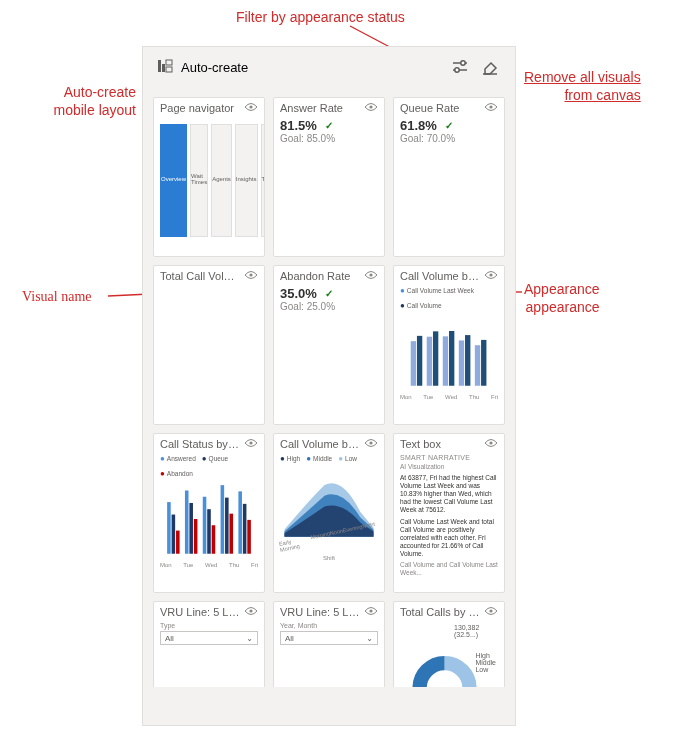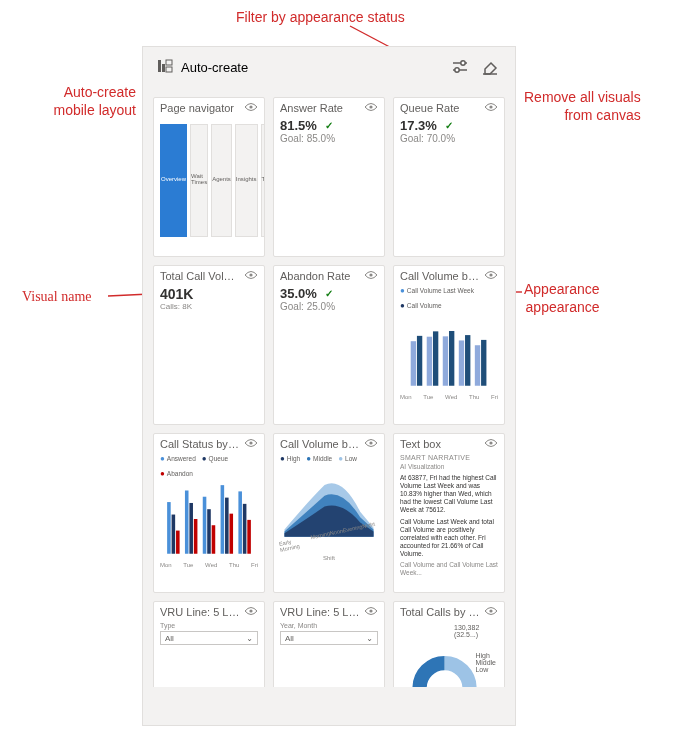--- a/index.html
+++ b/index.html
@@ -155,21 +155,21 @@
   }
   .pn .tab { writing-mode: horizontal-tb; align-items:center; }
   .pn .tab.active { background:#2b7cd3; color:#fff; border-color:#2b7cd3; }
 </style>
 </head>
 <body>
 
 <div class="annotation" style="left:236px; top:8px;">Filter by appearance status</div>
 <div class="annotation" style="left:14px; top:83px; text-align:right; width:122px;">Auto-create
 mobile layout</div>
-<div class="annotation" style="left:524px; top:88px;">Remove all visuals
+<div class="annotation" style="left:524px; top:68px;text-decoration:underline;">Remove all visuals
 from canvas</div>
 <div class="annotation" style="left:22px; top:288px;font-family:Liberation Serif, serif;">Visual name</div>
 <div class="annotation" style="left:524px; top:280px;">Appearance
 appearance</div>
 
 <div class="redbox" style="left:148px; top:84px; width:100px; height:28px;"></div>
 <div class="redbox" style="left:441px; top:84px; width:31px; height:28px;"></div>
 <div class="redbox" style="left:476px; top:84px; width:31px; height:28px;"></div>
 <div class="redbox" style="left:152px; top:282px; width:100px; height:20px;"></div>
 <div class="redbox" style="left:484px; top:282px; width:22px; height:20px;"></div>
@@ -265,37 +265,33 @@
         <div class="card">
           <div class="card-header">
             <span class="card-title">Queue Rate</span>
             <span class="eye"><svg width="14" height="10" viewBox="0 0 14 10">
                 <path d="M1 5 Q7 -2 13 5 Q7 12 1 5 Z" fill="none" stroke="#8a8886" stroke-width="1"></path>
                 <circle cx="7" cy="5" r="1.6" fill="#8a8886"></circle>
               </svg></span>
           </div>
           <div class="card-body">
             <div class="kpi-value">
-              <span>17.3%</span>
+              <span>61.8%</span>
               <span class="check">✓</span>
             </div>
             <div class="kpi-goal">Goal: 70.0%</div>
           </div>
         </div>
         <div class="card">
           <div class="card-header">
             <span class="card-title">Total Call Volume</span>
             <span class="eye"><svg width="14" height="10" viewBox="0 0 14 10">
                 <path d="M1 5 Q7 -2 13 5 Q7 12 1 5 Z" fill="none" stroke="#8a8886" stroke-width="1"></path>
                 <circle cx="7" cy="5" r="1.6" fill="#8a8886"></circle>
               </svg></span>
-          </div>
-          <div class="card-body">
-            <div class="kpi-big">401K</div>
-            <div class="kpi-sub">Calls: 8K</div>
           </div>
         </div>
         <div class="card">
           <div class="card-header">
             <span class="card-title">Abandon Rate</span>
             <span class="eye"><svg width="14" height="10" viewBox="0 0 14 10">
                 <path d="M1 5 Q7 -2 13 5 Q7 12 1 5 Z" fill="none" stroke="#8a8886" stroke-width="1"></path>
                 <circle cx="7" cy="5" r="1.6" fill="#8a8886"></circle>
               </svg></span>
           </div>

